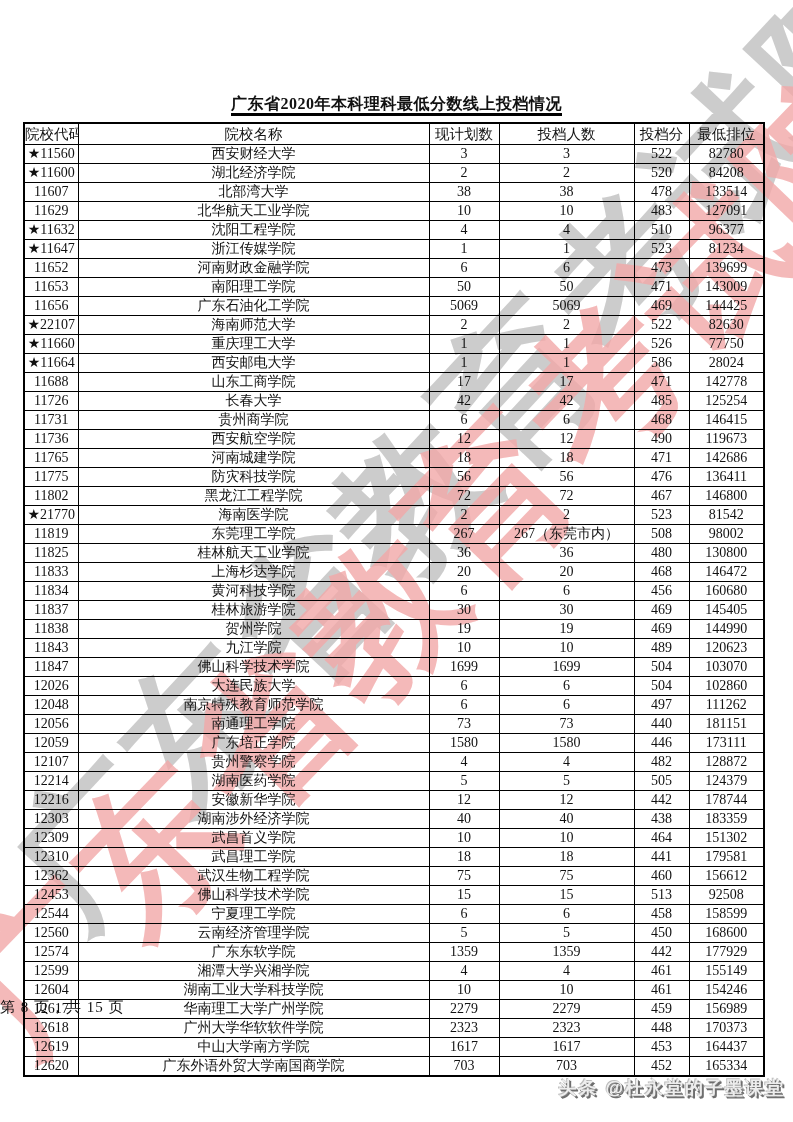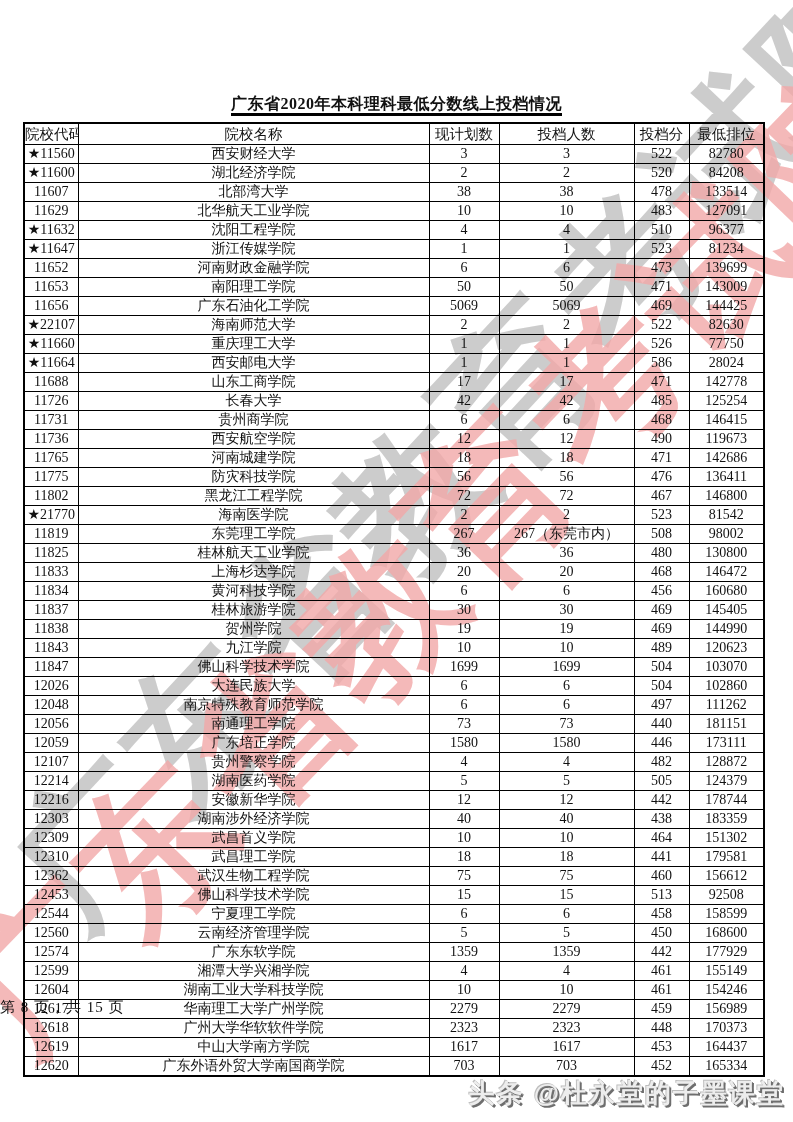--- a/index.html
+++ b/index.html
@@ -59,21 +59,21 @@
   table.score{border:2.5px solid #000;}
   table.score th{height:20px;font-size:14.5px;text-align:center;}
   .page-footer{
     position:absolute;top:998px;left:0;width:100%;
     font-size:15px;z-index:3;letter-spacing:1px;
   }
   .byline{
     position:absolute;top:1076px;right:8px;
     z-index:3;
     font-family:"Liberation Sans","DejaVu Sans",sans-serif;
-    font-size:26px;font-weight:bold;letter-spacing:2px;
+    font-size:18px;font-weight:bold;letter-spacing:2px;
     color:#ededed;
     text-shadow:2px 2px 0 #6e6e6e, 1px 1px 0 #8c8c8c, -1px -1px 0 #bdbdbd;
   }
 </style>
 </head>
 <body>
 
 <div class="page">
 
   <div class="wm wm-gray" style="color: rgb(196, 196, 196);">广东省教育考试院</div>

